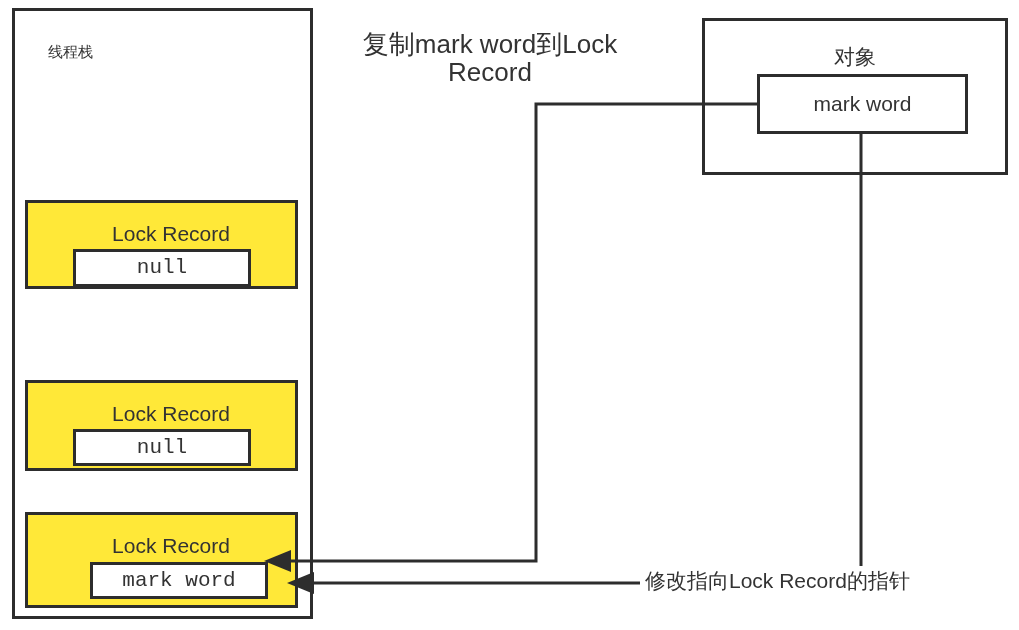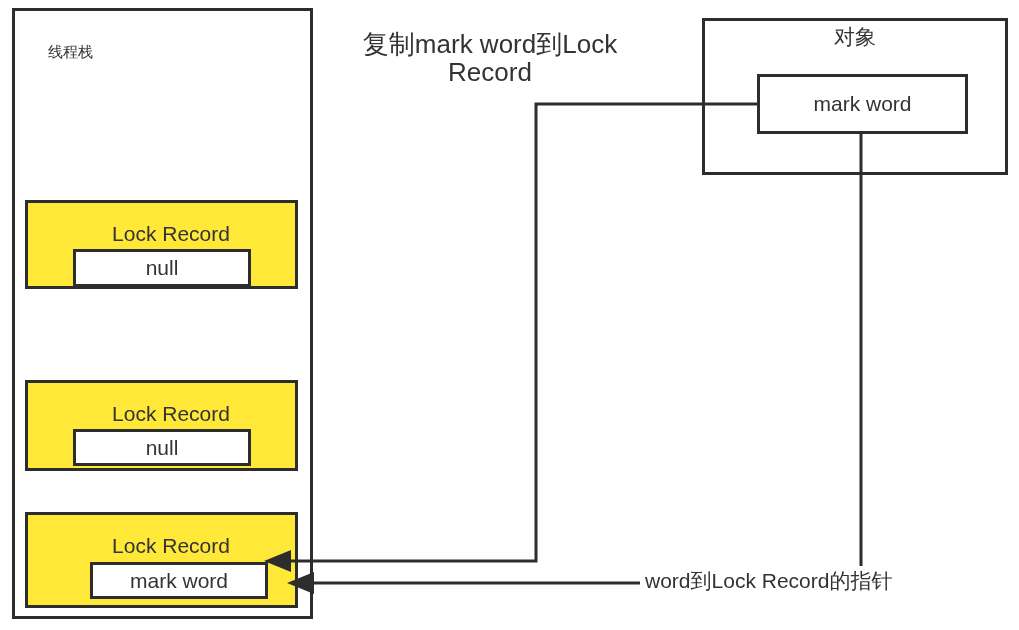--- a/index.html
+++ b/index.html
@@ -46,33 +46,34 @@
     padding-top: 19px;
     font-size: 21px;
   }
   .lr-inner {
     position: absolute;
     background: #ffffff;
     border: 3px solid #2d2d2d;
     box-sizing: border-box;
     text-align: center;
     font-size: 21px;
+    font-family: Liberation Mono, monospace;
   }
   .lr1 .lr-inner { left: 45px; top: 46px; width: 178px; height: 38px; line-height: 32px; }
   .lr2 .lr-inner { left: 45px; top: 46px; width: 178px; height: 37px; line-height: 31px; }
   .lr3 .lr-inner { left: 62px; top: 47px; width: 178px; height: 37px; line-height: 31px; }
   .object-box {
     left: 702px; top: 18px;
     width: 306px; height: 157px;
     background: #ffffff;
     z-index: 1;
   }
   .obj-label {
     text-align: center;
-    padding-top: 2px;
+    padding-top: 22px;
     font-size: 21px;
   }
   .mark-word-box {
     position: absolute;
     left: 52px; top: 53px;
     width: 211px; height: 60px;
     background: #ffffff;
     border: 3px solid #2d2d2d;
     box-sizing: border-box;
     text-align: center;
@@ -146,15 +147,15 @@
   <svg class="lines-svg" viewBox="0 0 1019 630" xmlns="http://www.w3.org/2000/svg">
 
     <path d="M 757 104 L 536 104 L 536 561 L 290 561" fill="none" stroke="#2d2d2d" stroke-width="3"></path>
     <polygon points="264,561 291,550 291,572" fill="#2d2d2d"></polygon>
 
     <path d="M 861 134 L 861 583 L 312 583" fill="none" stroke="#2d2d2d" stroke-width="3"></path>
     <polygon points="287,583 314,572 314,594" fill="#2d2d2d"></polygon>
   </svg>
 
   <div class="copy-label">复制mark word到Lock Record</div>
-  <div class="modify-label">word到Lock Record的指针</div>
+  <div class="modify-label">修改指向Lock Record的指针</div>
 
 </div>
 
 </body></html>

